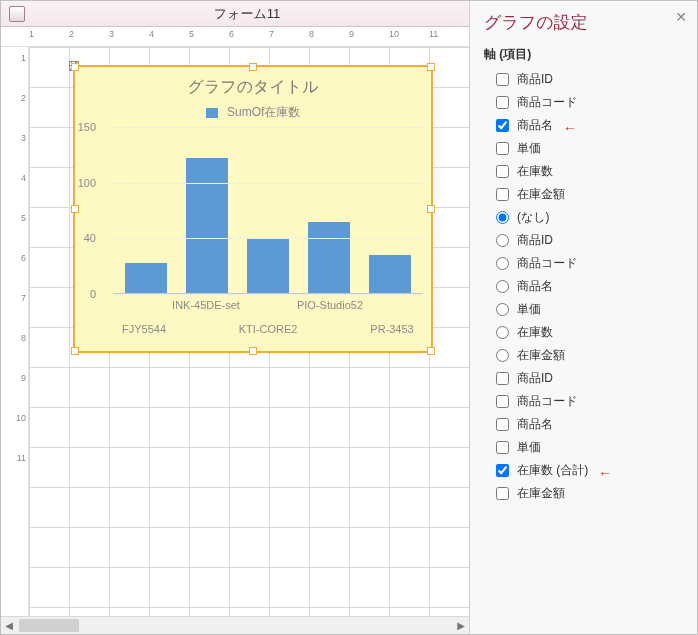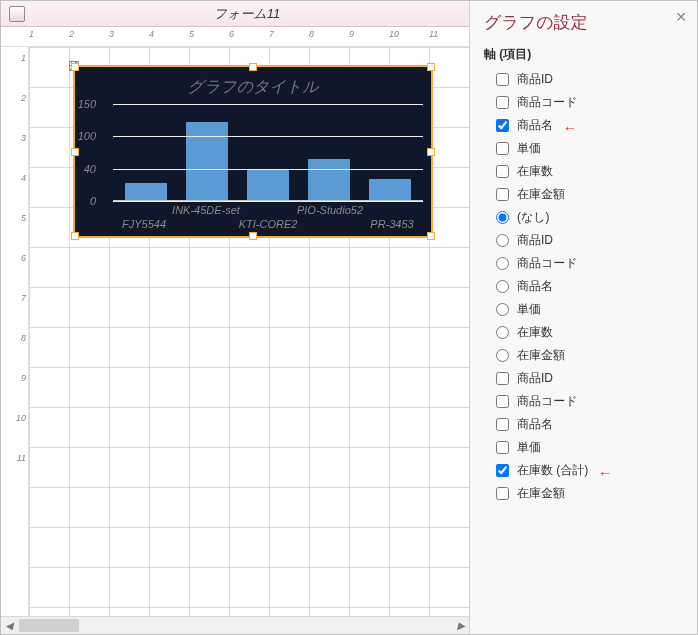--- a/index.html
+++ b/index.html
@@ -1,38 +1,38 @@
 <!DOCTYPE html>
 <html><head>
 <meta charset="utf-8">
 <style>
   * { box-sizing: border-box; margin: 0; padding: 0; }
   body { font-family: "Meiryo", "Yu Gothic", sans-serif; font-size: 12px; background: #fff; color: #333; }
   .app { display: flex; width: 698px; height: 635px; border: 1px solid #c0c0c0; }
-  .left { flex: 1; display: flex; flex-direction: column; background: #fff; position: relative; overflow: hidden; font-style: italic; }
+  .left { flex: 1; display: flex; flex-direction: column; background: #fff; position: relative; overflow: hidden; }
   .right { width: 228px; border-left: 1px solid #d0d0d0; background: #f8f8f8; padding: 6px 12px 6px 14px; position: relative; overflow-y: auto; }
   .titlebar { height: 26px; background: linear-gradient(#f9f2f4, #f5e8ec); border-bottom: 1px solid #d6c0c8; display: flex; align-items: center; position: relative; }
   .titlebar .doc-icon { width: 16px; height: 16px; margin-left: 8px; background: linear-gradient(#fff,#e8d8e0); border: 1px solid #a08090; border-radius: 2px; }
   .titlebar .title { flex: 1; text-align: center; font-size: 13px; color: #333; }
   .ruler-h { height: 20px; background: #fff; border-bottom: 1px solid #e0e0e0; position: relative; font-size: 9px; color: #888; padding-left: 28px; overflow: hidden; }
   .ruler-h .tick { position: absolute; top: 0; height: 20px; display: flex; align-items: flex-start; padding-top: 2px; }
   .section-bar { height: 22px; background: linear-gradient(#f4f4f4,#ececec); border-bottom: 1px solid #d8d8d8; display: flex; align-items: center; padding-left: 30px; font-size: 12px; color: #444; }
   .section-bar .arrow { width: 8px; height: 8px; margin-right: 5px; display: inline-block; }
   .section-bar .arrow::before { content:""; display:block; width:0; height:0; border-top:4px solid #666; border-left:4px solid transparent; border-right:4px solid transparent; }
   .canvas-area { flex: 1; position: relative; background: #fff; display: flex; }
   .ruler-v { width: 28px; background: #fff; border-right: 1px solid #e0e0e0; position: relative; font-size: 9px; color: #888; }
   .ruler-v .vtick { position: absolute; right: 2px; }
   .design-surface { flex: 1; position: relative; overflow: hidden; }
   .grid { position: absolute; inset: 0;
     background-image:
       linear-gradient(#d8d8d8 1px, transparent 1px),
       linear-gradient(90deg, #d8d8d8 1px, transparent 1px);
     background-size: 40px 40px;
   }
-  .chart-frame { position: absolute; left: 44px; top: 18px; width: 360px; height: 173px; background: #0f172a; border: 2px solid #f5aa3c; }
+  .chart-frame { position: absolute; left: 44px; top: 18px; width: 360px; height: 288px; background: #fef9c3; border: 2px solid #f5aa3c; }
   .handle { position: absolute; width: 8px; height: 8px; background: #fff; border: 1px solid #f5aa3c; }
   .h-tl { left: -4px; top: -4px; } .h-tr { right: -4px; top: -4px; }
   .h-bl { left: -4px; bottom: -4px; } .h-br { right: -4px; bottom: -4px; }
   .h-tm { left: 50%; top: -4px; margin-left: -4px; } .h-bm { left: 50%; bottom: -4px; margin-left: -4px; }
   .h-ml { left: -4px; top: 50%; margin-top: -4px; } .h-mr { right: -4px; top: 50%; margin-top: -4px; }
   .hatch { position:absolute; left:-6px; top:-6px; width:10px; height:10px; background: repeating-linear-gradient(45deg,#888 0,#888 1px,transparent 1px,transparent 3px); border:1px solid #888;}
   .chart { padding: 10px 8px 4px 8px; height: 100%; display: flex; flex-direction: column; }
   .chart-title { text-align: center; color: #777; font-size: 16px; margin-bottom: 6px; }
   .legend { text-align: center; font-size: 12px; color: #888; margin-bottom: 6px; }
   .legend .swatch { display: inline-block; width: 12px; height: 10px; background: #5b9bd5; margin-right: 6px; vertical-align: middle; }
@@ -106,20 +106,24 @@
           <span class="handle h-tr"></span>
           <span class="handle h-bl"></span>
           <span class="handle h-br"></span>
           <span class="handle h-tm"></span>
           <span class="handle h-bm"></span>
           <span class="handle h-ml"></span>
           <span class="handle h-mr"></span>
 
           <div class="chart">
             <div class="chart-title">グラフのタイトル</div>
+            <div class="legend">
+              <span class="swatch"></span>
+              <span>SumOf在庫数</span>
+            </div>
             <div class="plot">
               <div class="yaxis" id="yaxis">
                   <span class="ylabel" style="top: 76%;">0</span>
                   <span class="ylabel" style="top: 50.6667%;">40</span>
                   <span class="ylabel" style="top: 25.3333%;">100</span>
                   <span class="ylabel" style="top: 0%;">150</span>
                 </div>
               <div class="plotarea" id="plotarea">
                 <div class="bars" id="bars">
                     <div class="bar" style="height: 18.6667%;"></div>

